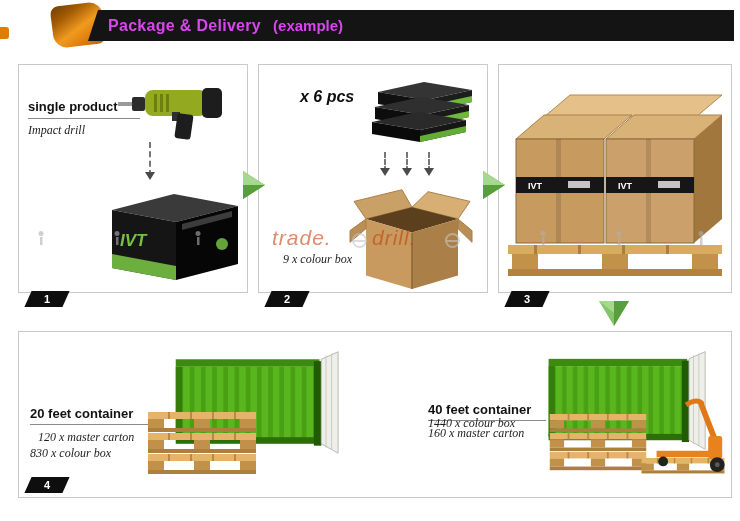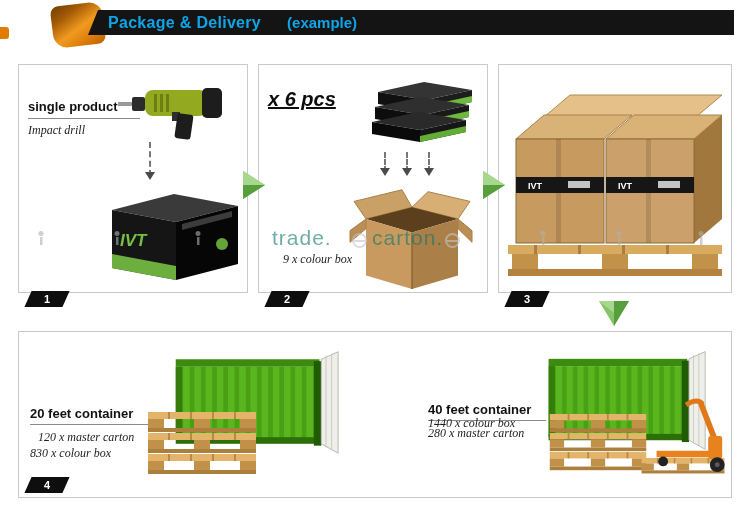--- a/index.html
+++ b/index.html
@@ -13,49 +13,49 @@
   
   .ribbon {
     position:absolute; left:52px; top:4px; width:52px; height:42px;
     border-radius:8px 14px 8px 14px;
     background:linear-gradient(150deg,#6e3f04 0%,#a35a04 26%,#f09a1f 55%,#d97706 82%,#b95f00 100%);
     transform:rotate(-7deg); z-index:1;
   }
   .sliver { position:absolute; left:0; top:27px; width:9px; height:12px;
     background:#e07c00; border-radius:0 3px 3px 0; }
   .titlebar {
-    position:absolute; left:88px; top:10px; width:646px; height:25px;
-    background:#141414; color:#0ea5e9; display:flex; align-items:center;
+    position:absolute; left:88px; top:10px; width:646px; height:31px;
+    background:#141414; color:#d946ef; display:flex; align-items:center;
     padding-left:20px; clip-path:polygon(10px 0,100% 0,100% 100%,0 100%); z-index:2;
   }
   .titlebar .t1 { font-size:16px; font-weight:bold; letter-spacing:.3px; }
-  .titlebar .t2 { font-size:15px; font-weight:bold; margin-left:26px; }
+  .titlebar .t2 { font-size:15px; font-weight:bold; margin-left:12px; }
 
   
   .badge { position:absolute; width:38px; height:16px; background:#0e0e0e;
     transform:skewX(-24deg); display:flex; align-items:center; justify-content:center; z-index:6; }
   .badge span { transform:skewX(24deg); color:#fff; font-size:11px; font-weight:bold; }
 
   .ptitle { position:absolute; font-size:13px; font-weight:bold; color:#111; z-index:3; }
   .rule { position:absolute; height:1px; background:#8a8a8a; z-index:3; }
   .caption { position:absolute; font-family:"Liberation Serif", serif; font-style:italic;
     font-size:12px; color:#1d1d1d; z-index:3;text-align:center; }
-  .multiplier { position:absolute; font-size:20px; font-weight:bold; font-style:italic;
-    color:#0d0d0d; text-decoration:underline; z-index:3; }
+  .multiplier { position:absolute; font-size:16px; font-weight:bold; font-style:italic;
+    color:#0d0d0d; z-index:3;margin-left:32px; }
 
   .dash-arrow { position:absolute; width:0; border-left:2px dashed #777; z-index:2; }
   .dash-arrow::after { content:""; position:absolute; left:-6px; bottom:-9px; width:0; height:0;
     border:5px solid transparent; border-top:8px solid #4a4a4a; }
 
   .illus { position:absolute; z-index:2; }
   .over  { z-index:4; }
 
   
   .wm { position:absolute; z-index:9; opacity:.6; }
-  .wm-text { font-size:21px; color:#0f766e; letter-spacing:1px; font-weight:400; }
+  .wm-text { font-size:21px; color:#c2410c; letter-spacing:1px; font-weight:400;font-style:italic; }
   .globe { width:15px; height:15px; border:2px solid #c6c6c6; border-radius:50%; }
   .globe::before { content:""; position:absolute; left:-2px; right:-2px; top:5px; height:2px; background:#c6c6c6; }
 </style>
 </head>
 <body>
 
 <div class="ribbon"></div>
 <div class="sliver"></div>
 <div class="titlebar">
   <span class="t1">Package &amp; Delivery</span>
@@ -244,21 +244,21 @@
       <rect x="88" y="0" width="2" height="7" fill="#b78a48"></rect>
     <rect x="2" y="7" width="16" height="9" fill="#c1914a"></rect>
       <rect x="48" y="7" width="16" height="9" fill="#c1914a"></rect>
       <rect x="94" y="7" width="16" height="9" fill="#c1914a"></rect>
     <rect x="2" y="16" width="108" height="4" fill="#ad7f3c"></rect>
   </g>
 </svg>
 
 <div class="ptitle" style="left:428px;top:402px">40 feet container</div>
 <div class="rule" style="left:428px;top:420px;width:118px"></div>
-<div class="caption" style="left:428px;top:426px">280 x master carton</div>
+<div class="caption" style="left:428px;top:426px">160 x master carton</div>
 <div class="caption" style="left:428px;top:416px">1440 x colour box</div>
 
 <svg class="illus" style="left:545px;top:348px" width="162" height="104" viewBox="0 0 180 115" preserveAspectRatio="none">
   <defs>
     <pattern id="ribsR" width="12" height="8" patternUnits="userSpaceOnUse">
       <rect width="12" height="8" fill="#5ab61e"></rect>
       <rect x="7" width="5" height="8" fill="#49a013"></rect>
     </pattern>
   </defs>
   <rect x="4" y="12" width="154" height="8" fill="#3c8a0e"></rect>
@@ -340,21 +340,21 @@
 <svg class="wm" style="left:112px;top:230px" width="10" height="16" viewBox="0 0 10 16">
   <circle cx="5" cy="3.5" r="2.5" fill="#b0b0b0"></circle>
     <rect x="4" y="7" width="2.5" height="8" fill="#b0b0b0"></rect>
 </svg>
 <svg class="wm" style="left:193px;top:230px" width="10" height="16" viewBox="0 0 10 16">
   <circle cx="5" cy="3.5" r="2.5" fill="#b0b0b0"></circle>
     <rect x="4" y="7" width="2.5" height="8" fill="#b0b0b0"></rect>
 </svg>
 <div class="wm wm-text" style="left:272px;top:226px">trade.</div>
 <div class="wm globe" style="left:352px;top:233px"></div>
-<div class="wm wm-text" style="left:372px;top:226px">carton.</div>
+<div class="wm wm-text" style="left:372px;top:226px">drill.</div>
 <div class="wm globe" style="left:445px;top:233px"></div>
 <svg class="wm" style="left:538px;top:230px" width="10" height="16" viewBox="0 0 10 16">
   <circle cx="5" cy="3.5" r="2.5" fill="#b0b0b0"></circle>
     <rect x="4" y="7" width="2.5" height="8" fill="#b0b0b0"></rect>
 </svg>
 <svg class="wm" style="left:614px;top:230px" width="10" height="16" viewBox="0 0 10 16">
   <circle cx="5" cy="3.5" r="2.5" fill="#b0b0b0"></circle>
     <rect x="4" y="7" width="2.5" height="8" fill="#b0b0b0"></rect>
 </svg>
 <svg class="wm" style="left:696px;top:230px" width="10" height="16" viewBox="0 0 10 16">

